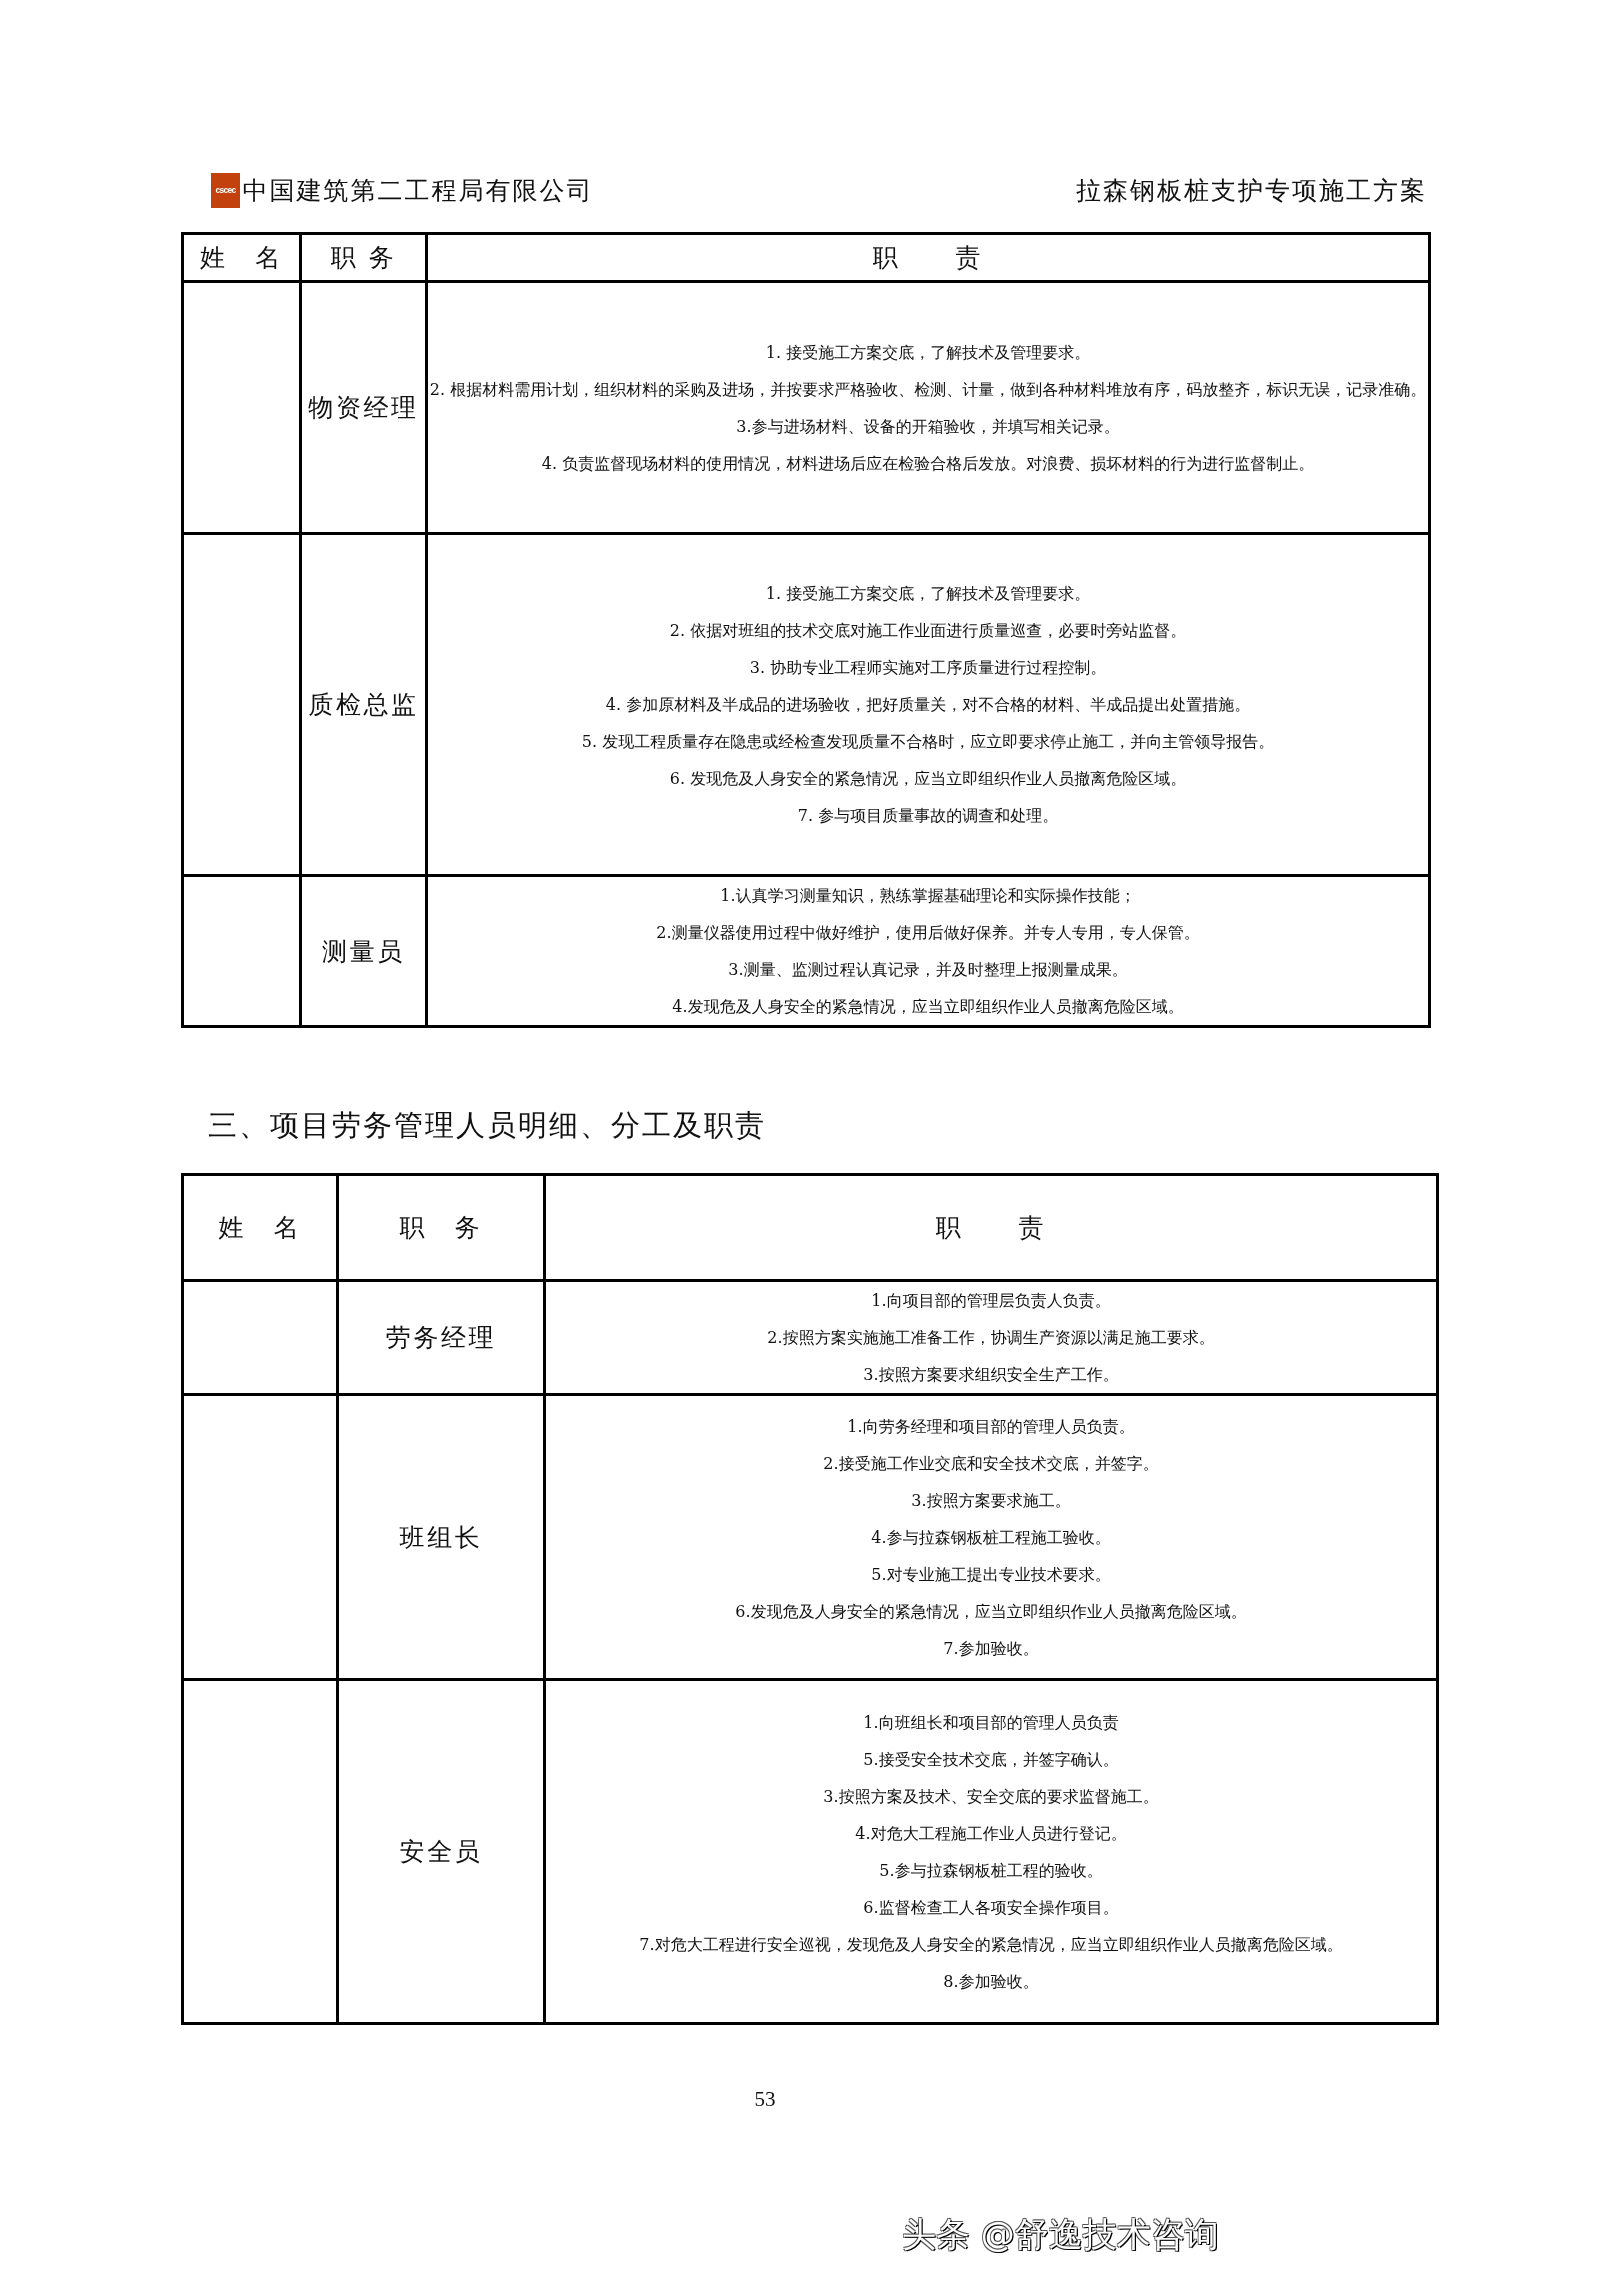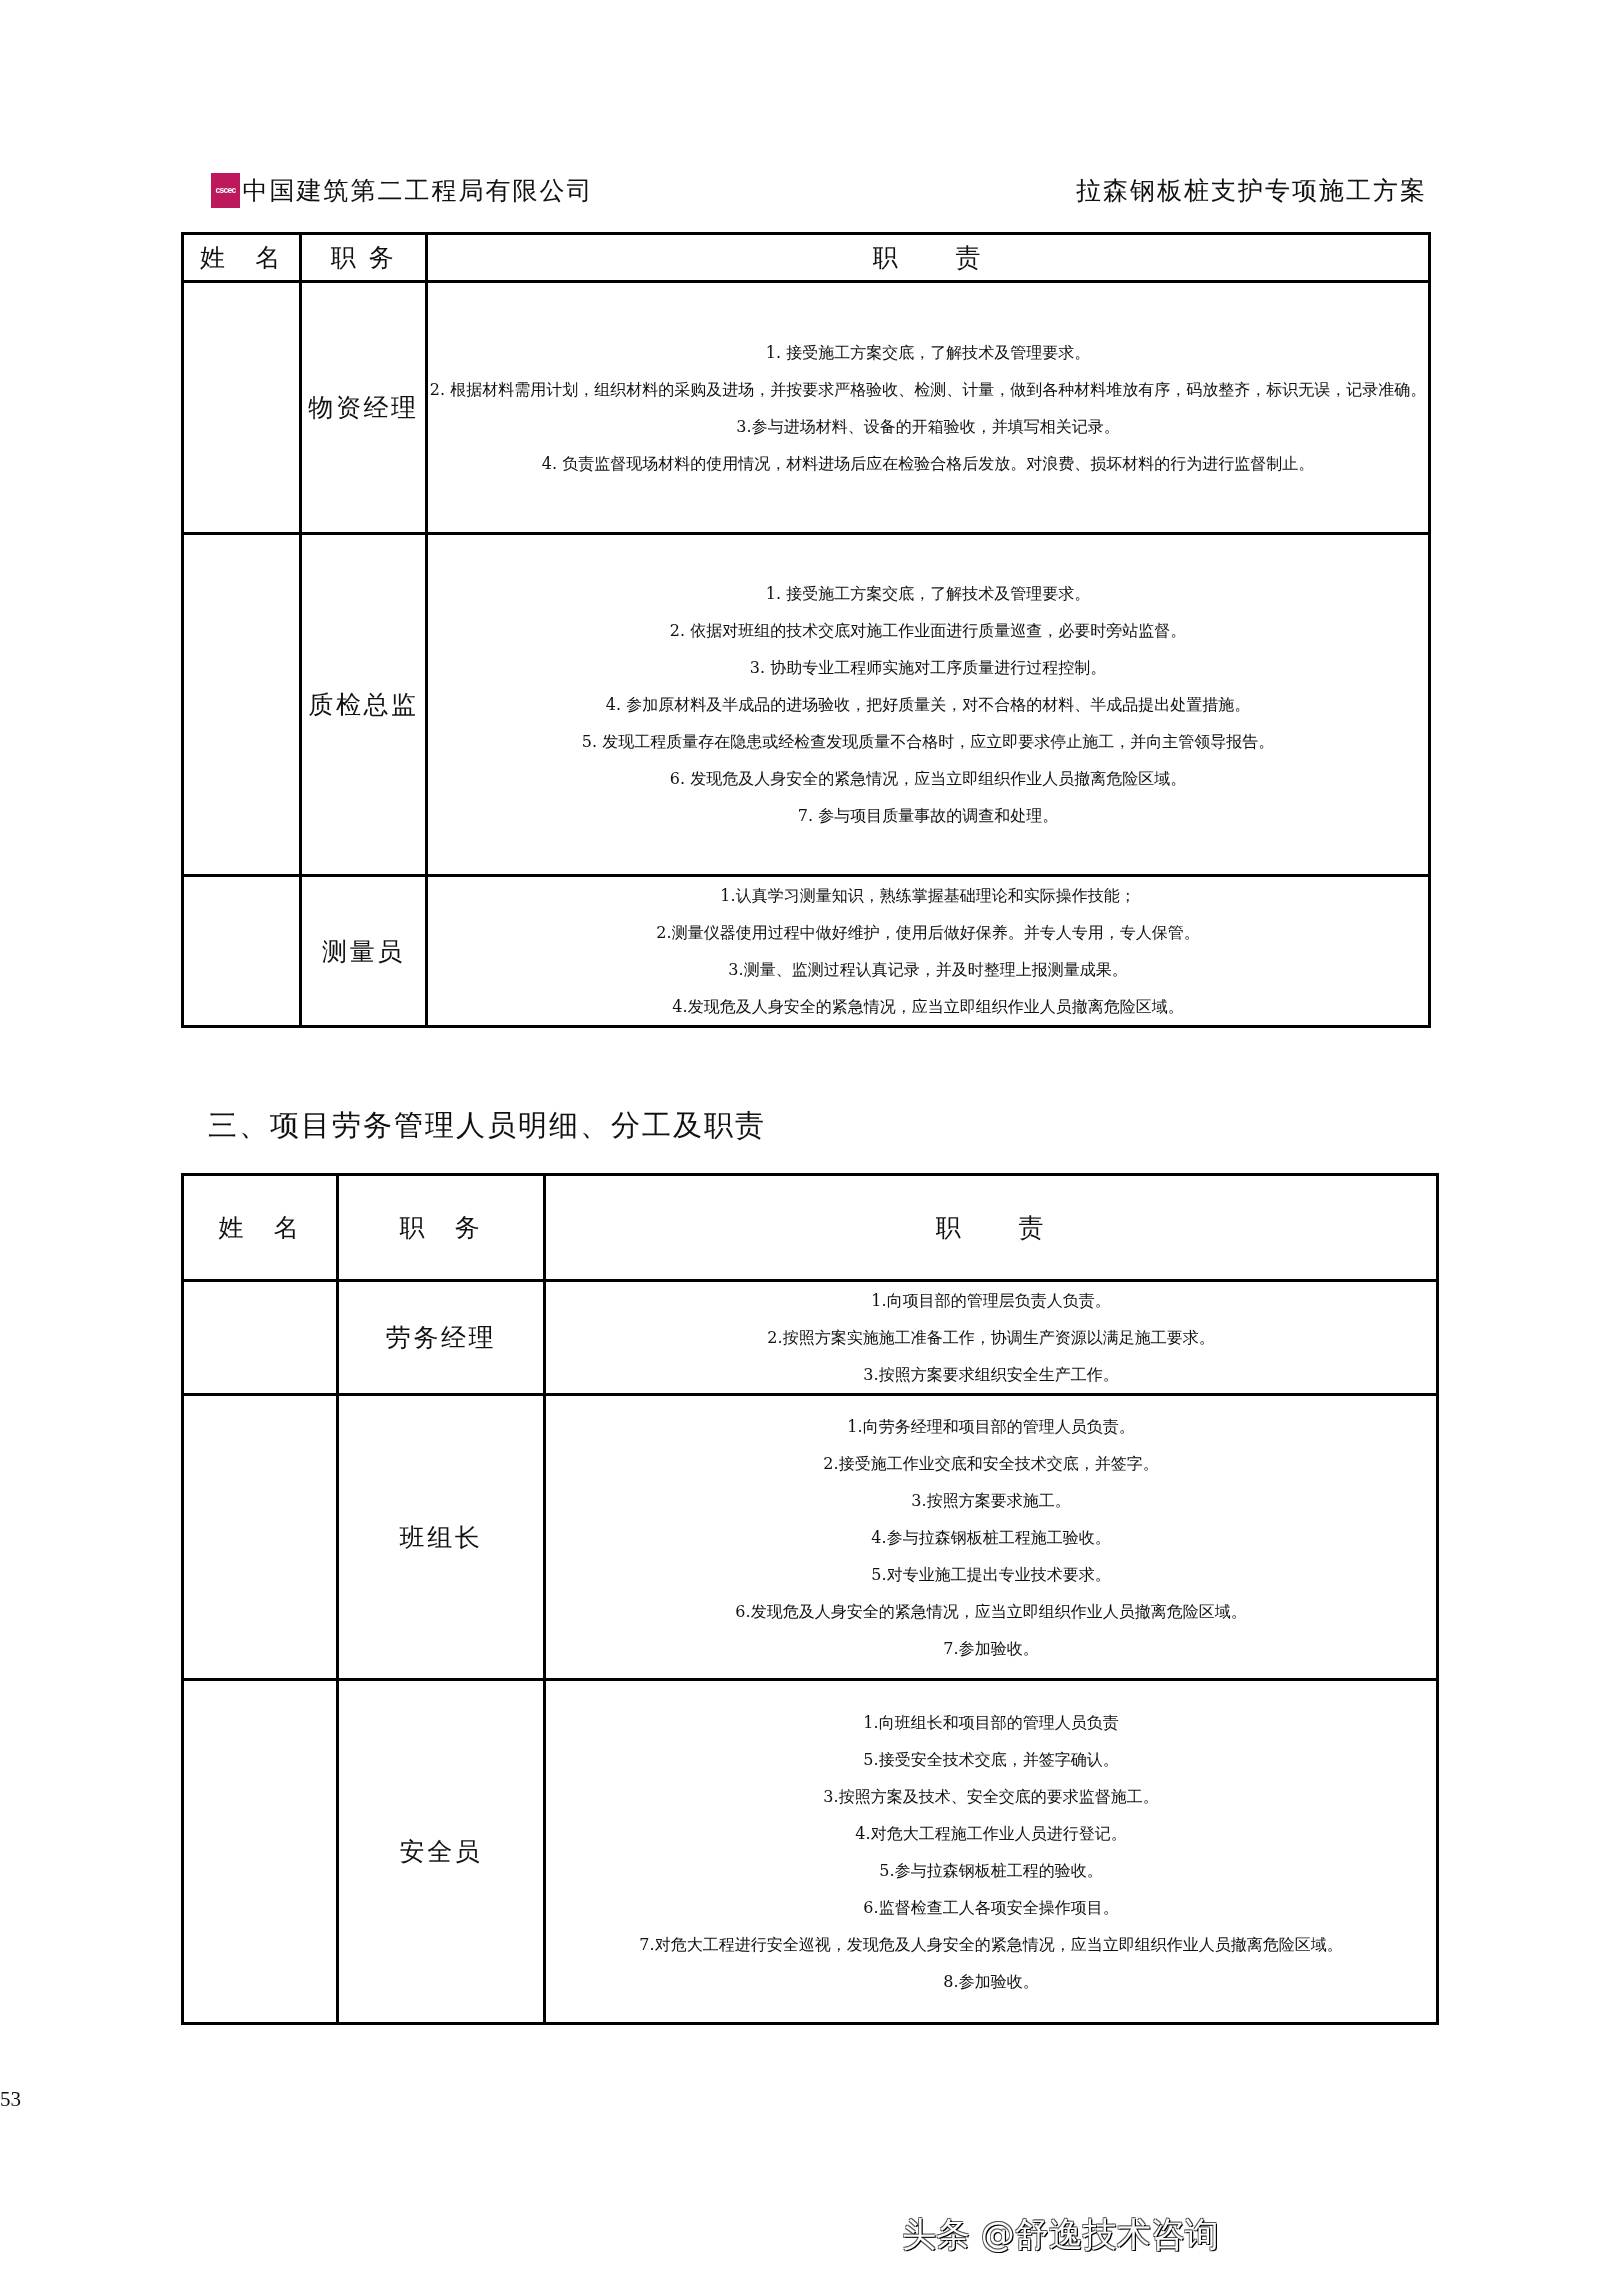--- a/index.html
+++ b/index.html
@@ -6,21 +6,21 @@
   body {
     width: 1623px; height: 2295px; position: relative; overflow: hidden;
     font-family: "DejaVu Serif", "Liberation Serif", serif;
     color: #111;
   }
   .header-left {
     position: absolute; left: 211px; top: 171px; height: 39px;
     display: flex; align-items: center;
   }
   .logo {
-    width: 29px; height: 35px; background: #be185d; margin-right: 2.6px;
+    width: 29px; height: 35px; background: #c2410c; margin-right: 2.6px;
     display: flex; align-items: center; justify-content: center;
     color: #fff; font-family: "Liberation Sans", sans-serif; font-weight: bold;
     font-size: 8.5px; letter-spacing: -0.7px; line-height: 1;
   }
   .company {
     font-size: 25px; letter-spacing: 2px; font-family: "DejaVu Sans", sans-serif; font-weight: 300;
   }
   .header-right {
     position: absolute; right: 196px; top: 171px; height: 39px;
     font-size: 25px; letter-spacing: 2px; display: flex; align-items: center;
@@ -37,21 +37,21 @@
   .role { font-size: 25px; letter-spacing: 2.6px; font-family: "DejaVu Sans", sans-serif; }
   .resp { font-size: 16px; line-height: 37px; padding: 0 2.6px; }
   .resp div { white-space: normal; }
   #t1 { left: 181px; top: 232px; width: 1250px; }
   #t2 { left: 181px; top: 1173px; width: 1258px; }
   .section-title {
     position: absolute; left: 208px; top: 1106px; font-size: 29px; letter-spacing: 2px;
     font-family: "DejaVu Sans", sans-serif;
   }
   .page-number {
-    position: absolute; left: 0; width: 1530px; top: 2087px; text-align: left;
+    position: absolute; left: 0; width: 1530px; top: 2087px; text-align: center;
     font-size: 21px; font-family: "Liberation Serif", serif;
   }
   .watermark {
     position: absolute; left: 902px; top: 2212px; font-size: 34px;
     font-family: "DejaVu Sans", sans-serif; color: #ffffff;
     text-shadow: 1.3px 1.3px 0 #000, -0.7px -0.7px 0 #555, 0.7px -0.7px 0 #555, -0.7px 0.7px 0 #555;
   }
 </style>
 </head>
 <body>

